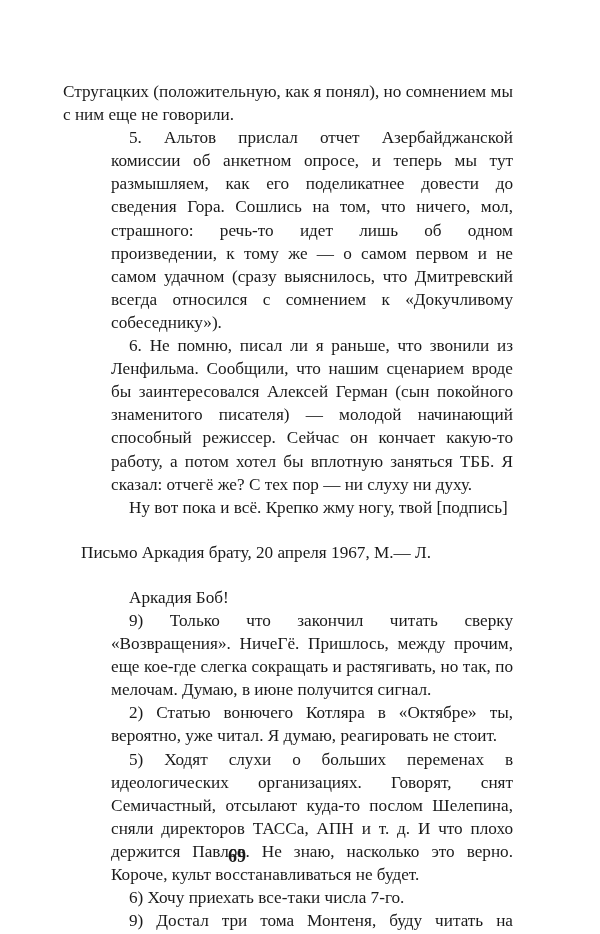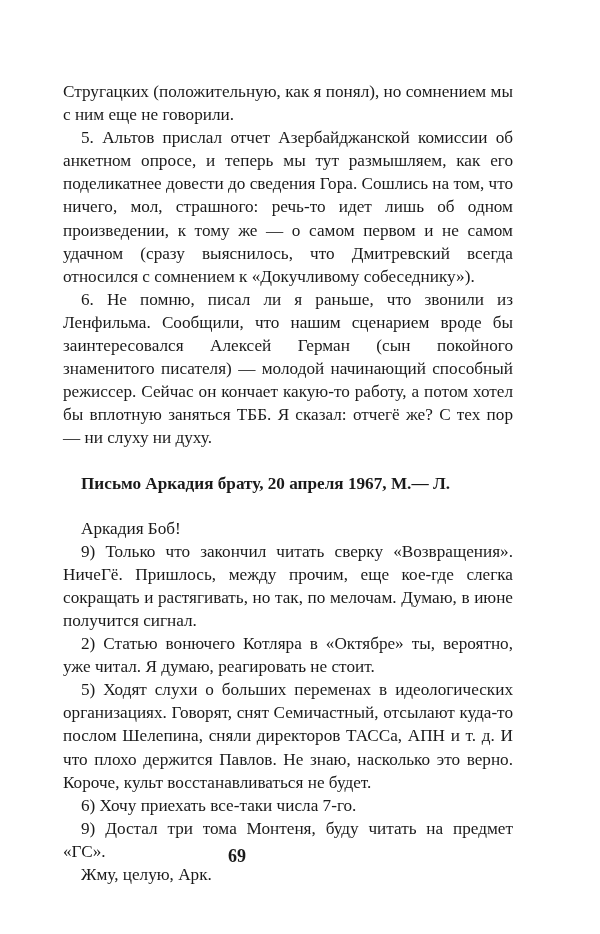--- a/index.html
+++ b/index.html
@@ -13,24 +13,24 @@
     font-size: 17.2px;
     line-height: 23.1px;
     color: #1a1a1a;
   }
   .p {
     margin: 0;
     text-align: justify;
     text-align-last: left;
     hyphens: manual;
   }
-  .indent { text-indent: 18px; }
+  .indent { text-indent: 18px; margin-left: 48px; }
   .heading {
     margin: 22px 0 22px 0;
-    font-weight: bold;
+    font-weight: normal;
     text-indent: 18px;
     text-align: left;
   }
   .page-number {
     position: absolute;
     left: 0;
     width: 474px;
     top: 846px;
     text-align: center;
     font-family: "Liberation Serif", "DejaVu Serif", serif;
@@ -40,20 +40,21 @@
   }
 </style>
 </head>
 <body>
 
 <div class="page">
   <div>
     <p class="p">Стругацких (положительную, как я понял), но сомнением мы с ним еще не говорили.</p>
     <p class="p indent">5. Альтов прислал отчет Азербайджанской комиссии об анкетном опросе, и теперь мы тут размышляем, как его поделикатнее довести до сведения Гора. Сошлись на том, что ничего, мол, страшного: речь-то идет лишь об одном произведении, к тому же — о самом первом и не самом удачном (сразу выяснилось, что Дмитревский всегда относился с сомнением к «Докучливому собеседнику»).</p>
     <p class="p indent">6. Не помню, писал ли я раньше, что звонили из Ленфильма. Сообщили, что нашим сценарием вроде бы заинтересовался Алексей Герман (сын покойного знаменитого писателя) — молодой начинающий способный режиссер. Сейчас он кончает какую-то работу, а потом хотел бы вплотную заняться ТББ. Я сказал: отчегё же? С тех пор — ни слуху ни духу.</p>
+    <p class="p indent">Ну вот пока и всё. Крепко жму ногу, твой [подпись]</p>
   </div>
 
   <p class="p heading">Письмо Аркадия брату, 20 апреля 1967, М.— Л.</p>
 
   <div>
     <p class="p indent">Аркадия Боб!</p>
     <p class="p indent">9) Только что закончил читать сверку «Возвращения». НичеГё. Пришлось, между прочим, еще кое-где слегка сокращать и растягивать, но так, по мелочам. Думаю, в июне получится сигнал.</p>
     <p class="p indent">2) Статью вонючего Котляра в «Октябре» ты, вероятно, уже читал. Я думаю, реагировать не стоит.</p>
     <p class="p indent">5) Ходят слухи о больших переменах в идеологических организациях. Говорят, снят Семичастный, отсылают куда-то послом Шелепина, сняли директоров ТАССа, АПН и т. д. И что плохо держится Павлов. Не знаю, насколько это верно. Короче, культ восстанавливаться не будет.</p>
     <p class="p indent">6) Хочу приехать все-таки числа 7-го.</p>

